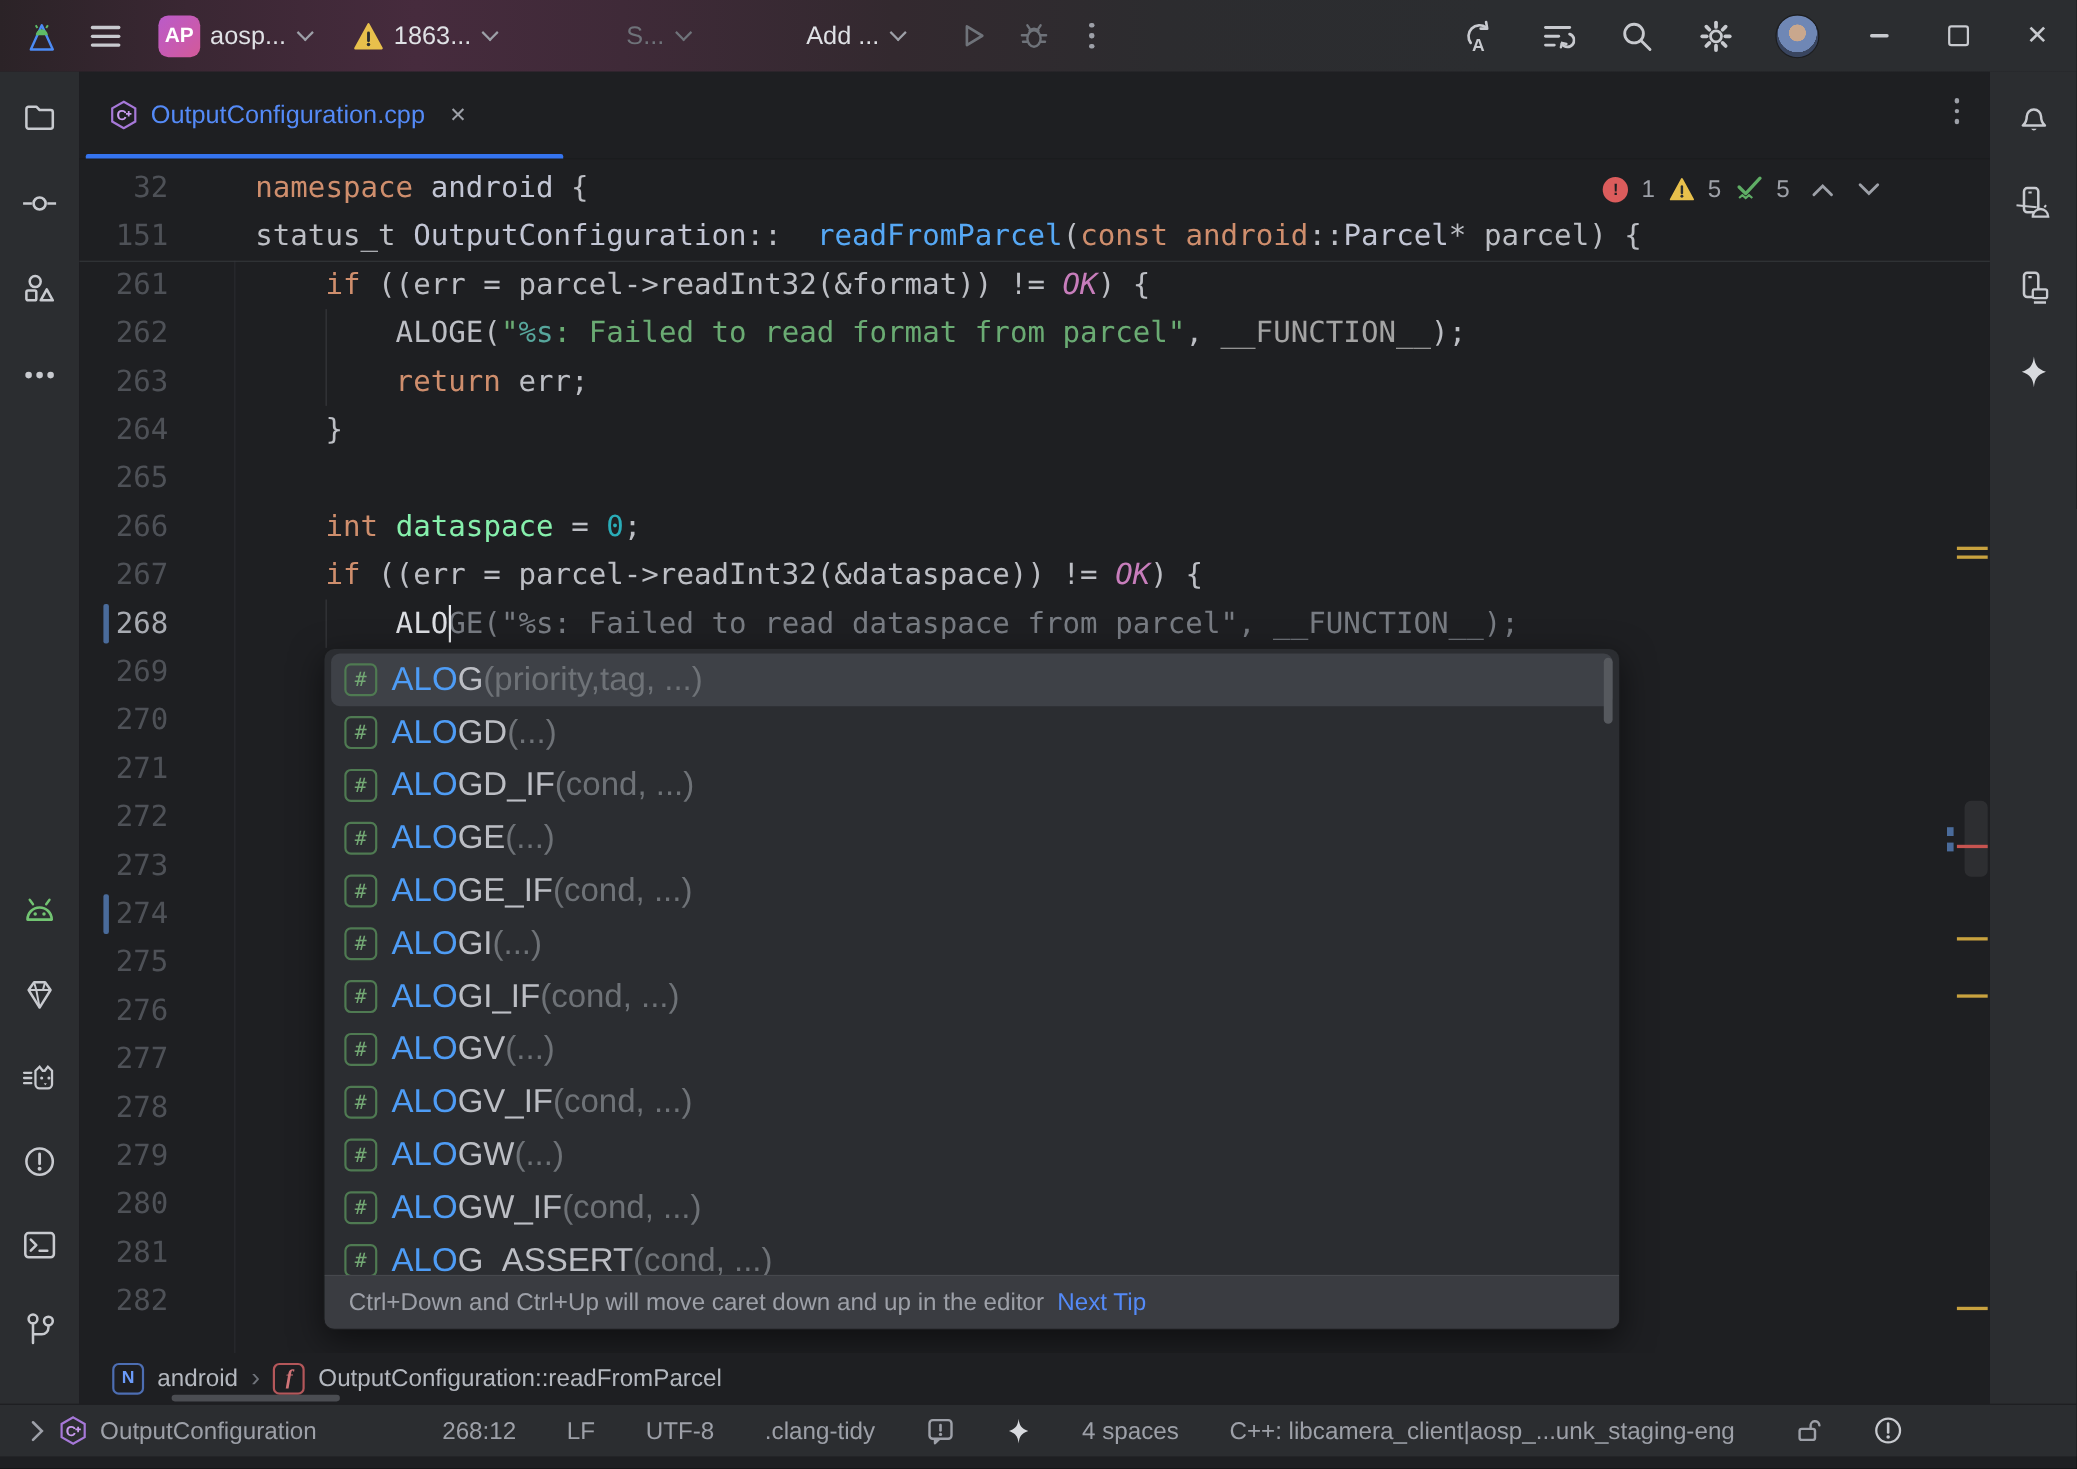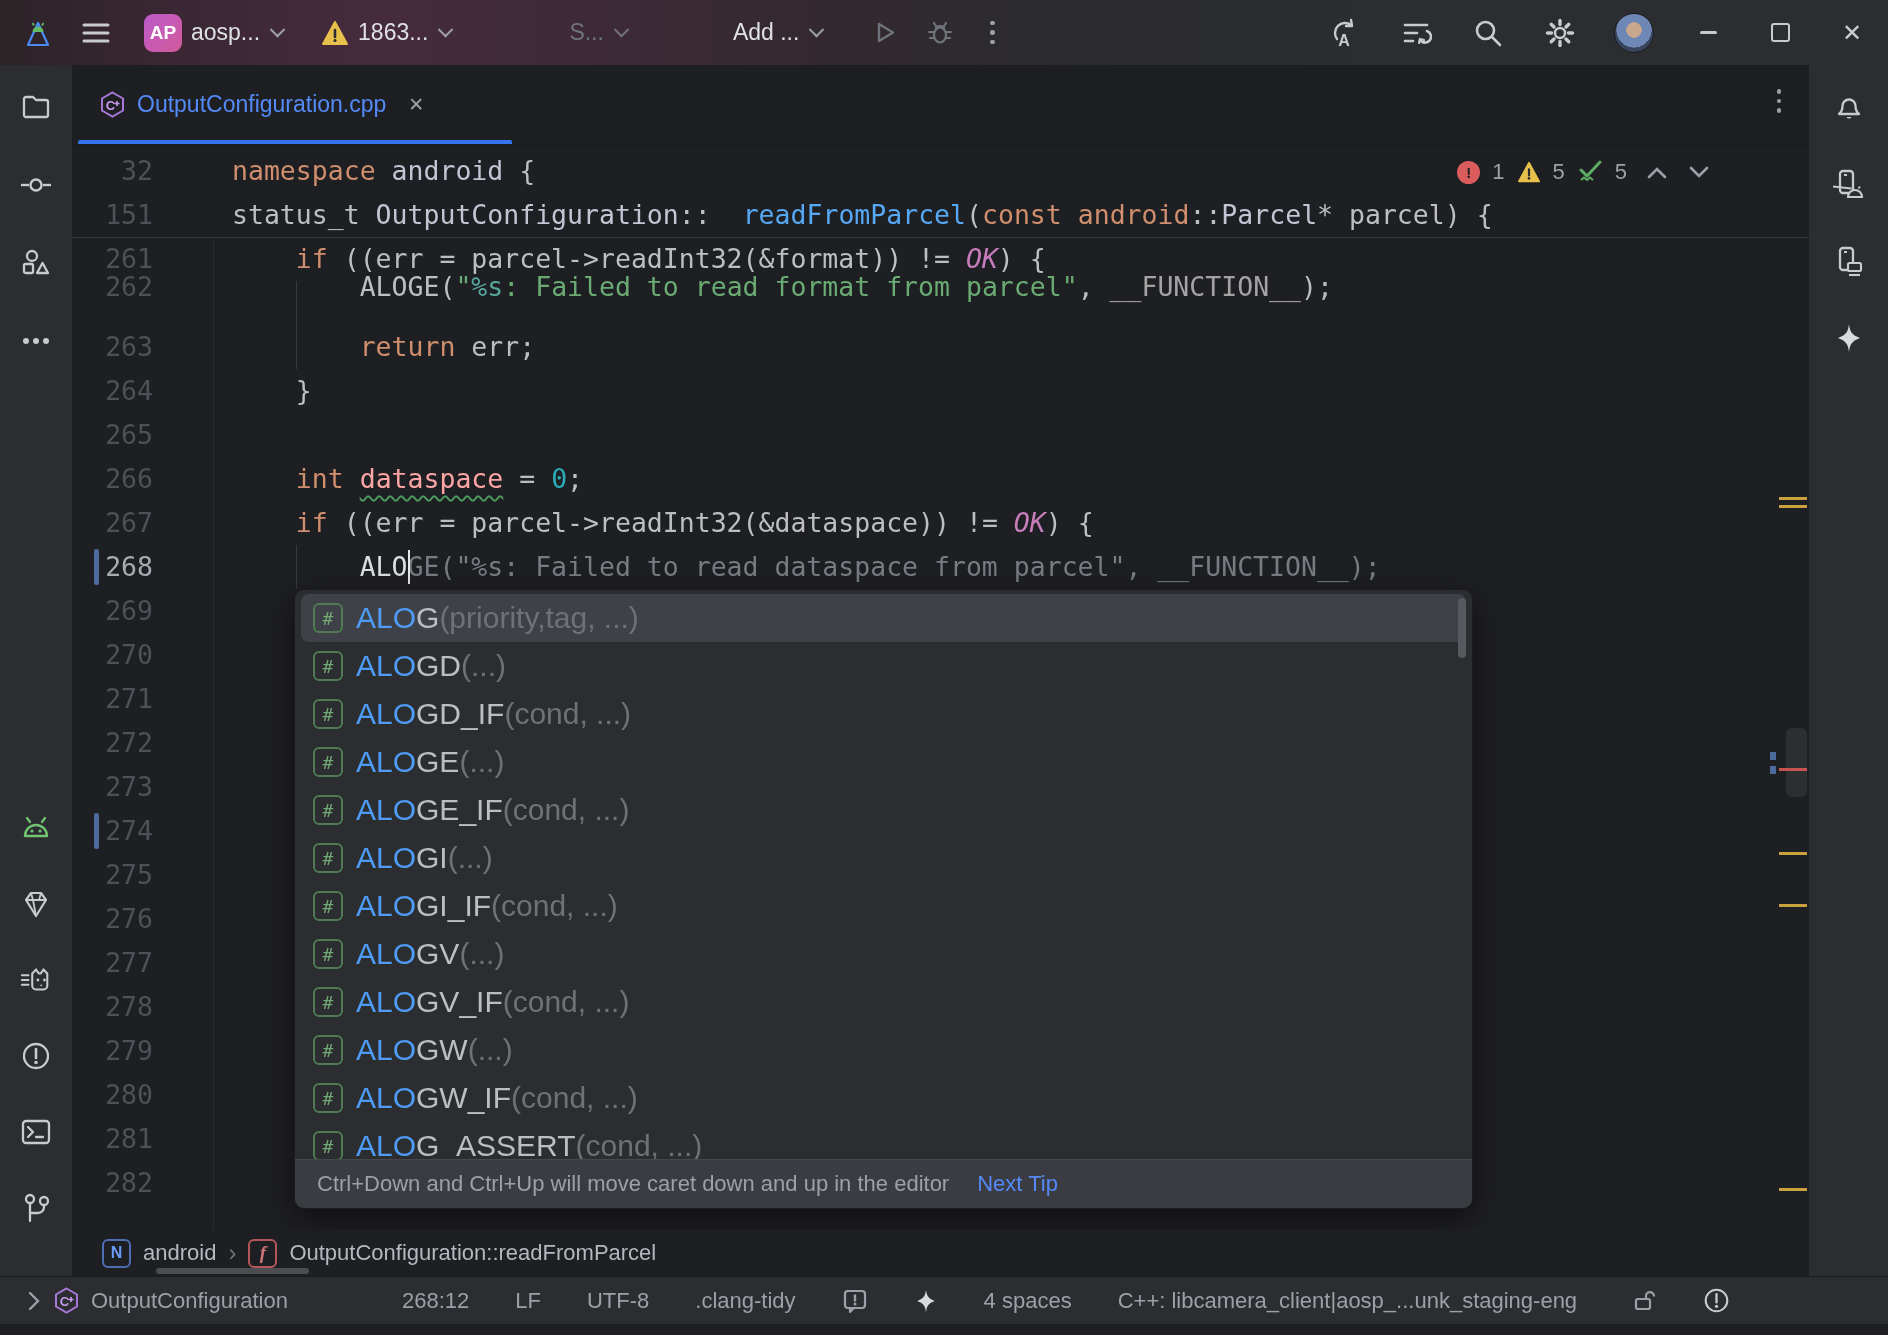--- a/index.html
+++ b/index.html
@@ -55,21 +55,21 @@
   .vcsbar{position:absolute;left:22px;top:4px;width:5px;height:36px;background:#4A6B9B;border-radius:2px;}
   .gutter-sep{position:absolute;left:141px;top:92px;bottom:0;width:1px;background:#2A2C30;}
   .sticky-sep{position:absolute;left:0;right:0;top:92px;height:1px;background:#35373B;}
   .iguide{position:absolute;width:1px;background:#383A3E;}
   .caret{position:absolute;width:2.5px;height:34px;background:#E6E8EC;}
 
   .sg-def{color:#BCBEC4;} .sg-kw{color:#CF8E6D;} .sg-cls{color:#C2C5D4;}
   .sg-fn{color:#56A8F5;margin-left:32px;}  .sg-str{color:#6AAB73;} .sg-fmt{color:#57A69C;}
   .sg-mac{color:#a3a3a3;} .sg-num{color:#2AACB8;} .sg-cst{color:#C77DBB;font-style:italic;}
   .sg-ghost{color:#787C83;} .sg-typed{color:#DCDEE3;}
-  .sg-sq{color:#fca5a5;text-decoration:underline;text-decoration-style:wavy;text-decoration-color:#4C9E5E;
+  .sg-sq{color:#86efac;text-decoration-style:wavy;text-decoration-color:#4C9E5E;
          text-decoration-thickness:2px;text-underline-offset:7px;text-decoration-skip-ink:none;}
 
   
   .inspect{position:absolute;top:14px;right:100px;display:flex;align-items:center;gap:12px;font-size:22px;color:#9DA0A8;}
   .err-badge{width:23px;height:23px;border-radius:50%;background:#DB5C5C;color:#1E1F22;font-weight:bold;
              font-size:15px;display:flex;align-items:center;justify-content:center;}
 
   
   .mk{position:absolute;left:1707px;width:28px;height:3px;}
   .mk.warn{background:#C9A23F;} .mk.err{background:#C75450;}
@@ -80,21 +80,21 @@
   .popup{position:absolute;left:222px;top:444px;width:1177px;height:618px;background:#2B2D31;
          border:1px solid #1B1C1E;border-radius:10px;box-shadow:0 10px 30px rgba(0,0,0,.5);display:flex;flex-direction:column;overflow:hidden;}
   .prows{flex:1;overflow:hidden;padding-top:4px;position:relative;}
   .prow{height:48px;margin:0 6px;display:flex;align-items:center;gap:13px;padding-left:12px;border-radius:8px;}
   .prow.sel{background:#3E4147;}
   .hash-ic{width:26px;height:26px;border:2px solid #4F7A52;border-radius:6px;color:#73A874;
            display:flex;align-items:center;justify-content:center;font-size:18px;font-family:"DejaVu Sans Mono",monospace;}
   .pname{font-family:Liberation Sans, sans-serif;font-size:30px;white-space:pre;}
   .pmatch{color:#4E9CF5;} .prest{color:#BCBEC4;} .pparams{color:#6E7277;}
   .pthumb{position:absolute;right:6px;top:8px;width:8px;height:60px;background:#56595E;border-radius:4px;}
-  .ptip{height:48px;background:#3A3C41;border-top:1px solid #46484D;display:flex;align-items:center;gap:28px;
+  .ptip{height:48px;background:#3A3C41;border-top:1px solid #46484D;display:flex;align-items:center;gap:12px;
         padding-left:22px;font-size:22px;color:#9DA0A8;}
   .ptip .link{color:#548AF7;}
 
   
   .breadcrumbs{position:relative;height:46px;display:flex;align-items:center;gap:12px;padding-left:30px;font-size:22px;color:#B4B8BF;}
   .bc-sep{color:#6F737A;font-size:24px;}
   .bc-ic{width:25px;height:25px;border-radius:6px;display:flex;align-items:center;justify-content:center;font-size:16px;font-weight:bold;}
   .bc-n{border:2px solid #4D6EB3;color:#6B9BFA;}
   .bc-f{border:2px solid #B4575A;color:#D07478;font-family:"Liberation Serif",serif;font-style:italic;font-size:19px;}
   .hscroll{position:absolute;left:84px;bottom:2px;width:153px;height:6px;background:#4B4D52;border-radius:3px;}
@@ -342,21 +342,21 @@
               <div class="ecode"><span class="sg-kw">namespace</span><span class="sg-def"> </span><span class="sg-cls">android</span><span class="sg-def"> {</span></div>
             </div>
             <div class="eline" style="top: 48px;">
               <div class="lnum">151</div>
               <div class="ecode"><span class="sg-def">status_t </span><span class="sg-cls">OutputConfiguration</span><span class="sg-def">::</span><span class="sg-fn">readFromParcel</span><span class="sg-def">(</span><span class="sg-kw">const</span><span class="sg-def"> </span><span class="sg-kw">android</span><span class="sg-def">::</span><span class="sg-cls">Parcel</span><span class="sg-def">* parcel) {</span></div>
             </div>
             <div class="eline" style="top: 92px;">
               <div class="lnum">261</div>
               <div class="ecode"><span class="sg-def">    </span><span class="sg-kw">if</span><span class="sg-def"> ((err = parcel-&gt;readInt32(&amp;format)) != </span><span class="sg-cst">OK</span><span class="sg-def">) {</span></div>
             </div>
-            <div class="eline" style="top: 120px;">
+            <div class="eline" style="top: 136px;">
               <div class="lnum">262</div>
               <div class="ecode"><span class="sg-def">        ALOGE(</span><span class="sg-str">"</span><span class="sg-fmt">%s</span><span class="sg-str">: Failed to read format from parcel"</span><span class="sg-def">, </span><span class="sg-mac">__FUNCTION__</span><span class="sg-def">);</span></div>
             </div>
             <div class="eline" style="top: 180px;">
               <div class="lnum">263</div>
               <div class="ecode"><span class="sg-def">        </span><span class="sg-kw">return</span><span class="sg-def"> err;</span></div>
             </div>
             <div class="eline" style="top: 224px;">
               <div class="lnum">264</div>
               <div class="ecode"><span class="sg-def">    }</span></div>

